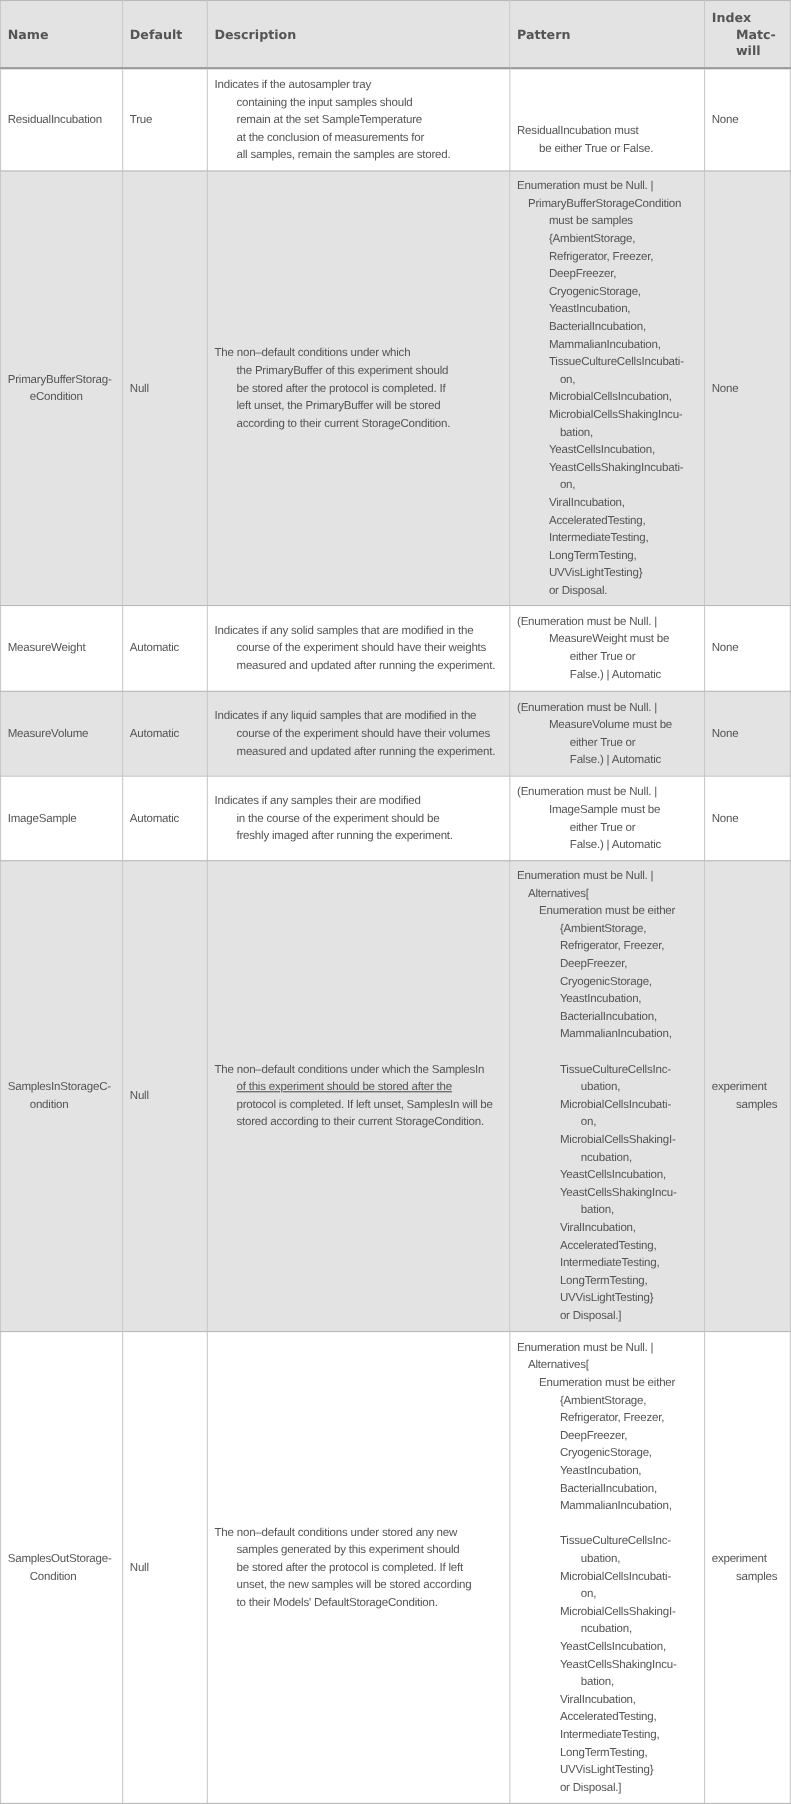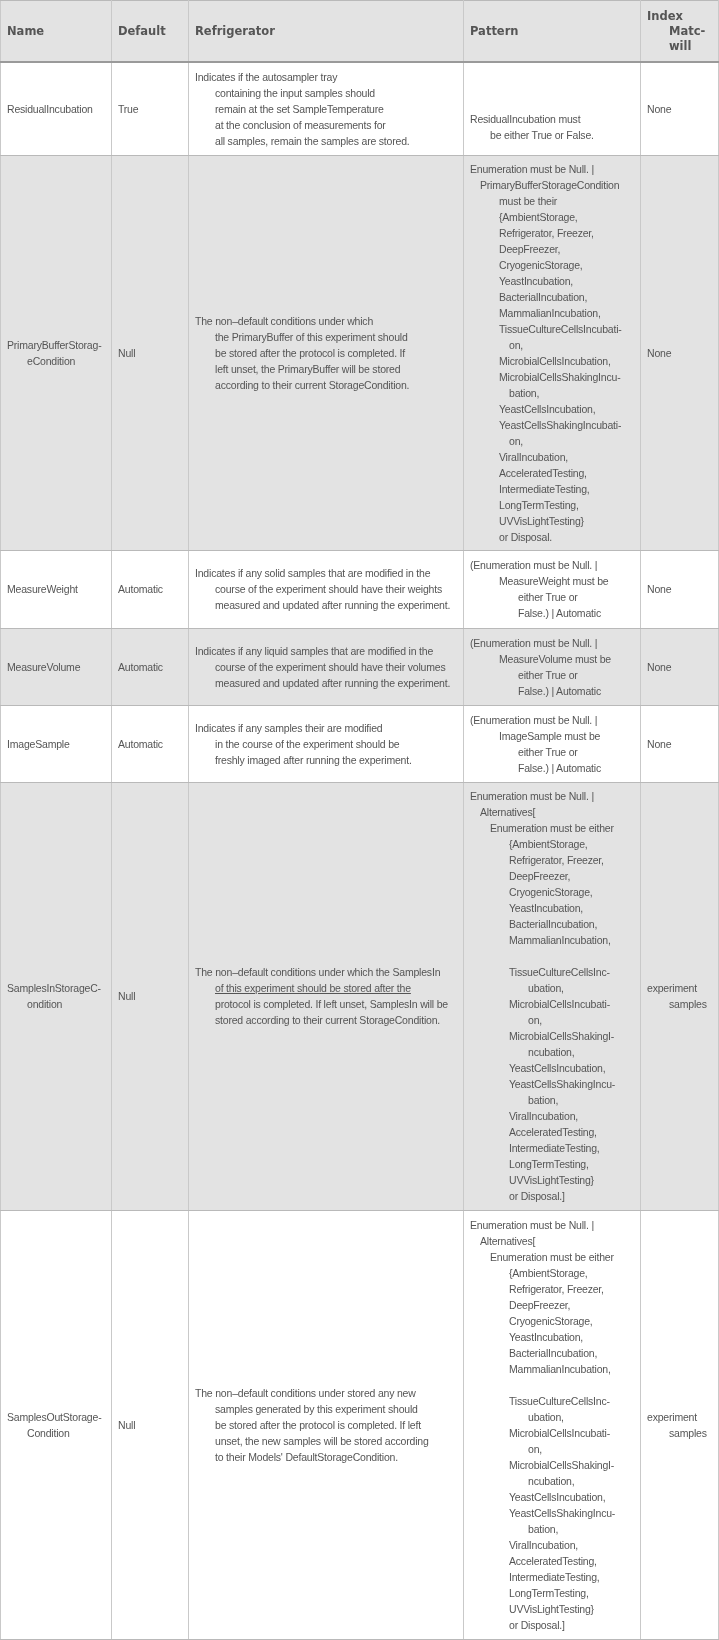--- a/index.html
+++ b/index.html
@@ -56,21 +56,21 @@
     <col class="c-name">
       <col class="c-default">
       <col class="c-desc">
       <col class="c-pattern">
       <col class="c-index">
   </colgroup>
   <thead>
     <tr>
       <th>Name</th>
       <th>Default</th>
-      <th>Refrigerator</th>
+      <th>Description</th>
       <th>Pattern</th>
       <th>
         <span class="line">Index</span>
         <span class="line l2">Matc-</span>
         <span class="line l2">will</span>
       </th>
     </tr>
   </thead>
   <tbody id="table-body">
       <tr class="white" style="height: 93px;">
@@ -102,21 +102,21 @@
         <td>
           <span class="line" style="padding-left: 0px;">The non–default conditions under which</span>
           <span class="line" style="padding-left: 20px;">the PrimaryBuffer of this experiment should</span>
           <span class="line" style="padding-left: 20px;">be stored after the protocol is completed. If</span>
           <span class="line" style="padding-left: 20px;">left unset, the PrimaryBuffer will be stored</span>
           <span class="line" style="padding-left: 20px;">according to their current StorageCondition.</span>
         </td>
         <td>
           <span class="line" style="padding-left: 0px; min-height: 16px;">Enumeration must be Null. |</span>
           <span class="line" style="padding-left: 10px; min-height: 16px;">PrimaryBufferStorageCondition</span>
-          <span class="line" style="padding-left: 29px; min-height: 16px;">must be their</span>
+          <span class="line" style="padding-left: 29px; min-height: 16px;">must be samples</span>
           <span class="line" style="padding-left: 29px; min-height: 16px;">{AmbientStorage,</span>
           <span class="line" style="padding-left: 29px; min-height: 16px;">Refrigerator, Freezer,</span>
           <span class="line" style="padding-left: 29px; min-height: 16px;">DeepFreezer,</span>
           <span class="line" style="padding-left: 29px; min-height: 16px;">CryogenicStorage,</span>
           <span class="line" style="padding-left: 29px; min-height: 16px;">YeastIncubation,</span>
           <span class="line" style="padding-left: 29px; min-height: 16px;">BacterialIncubation,</span>
           <span class="line" style="padding-left: 29px; min-height: 16px;">MammalianIncubation,</span>
           <span class="line" style="padding-left: 29px; min-height: 16px;">TissueCultureCellsIncubati-</span>
           <span class="line" style="padding-left: 39px; min-height: 16px;">on,</span>
           <span class="line" style="padding-left: 29px; min-height: 16px;">MicrobialCellsIncubation,</span>

